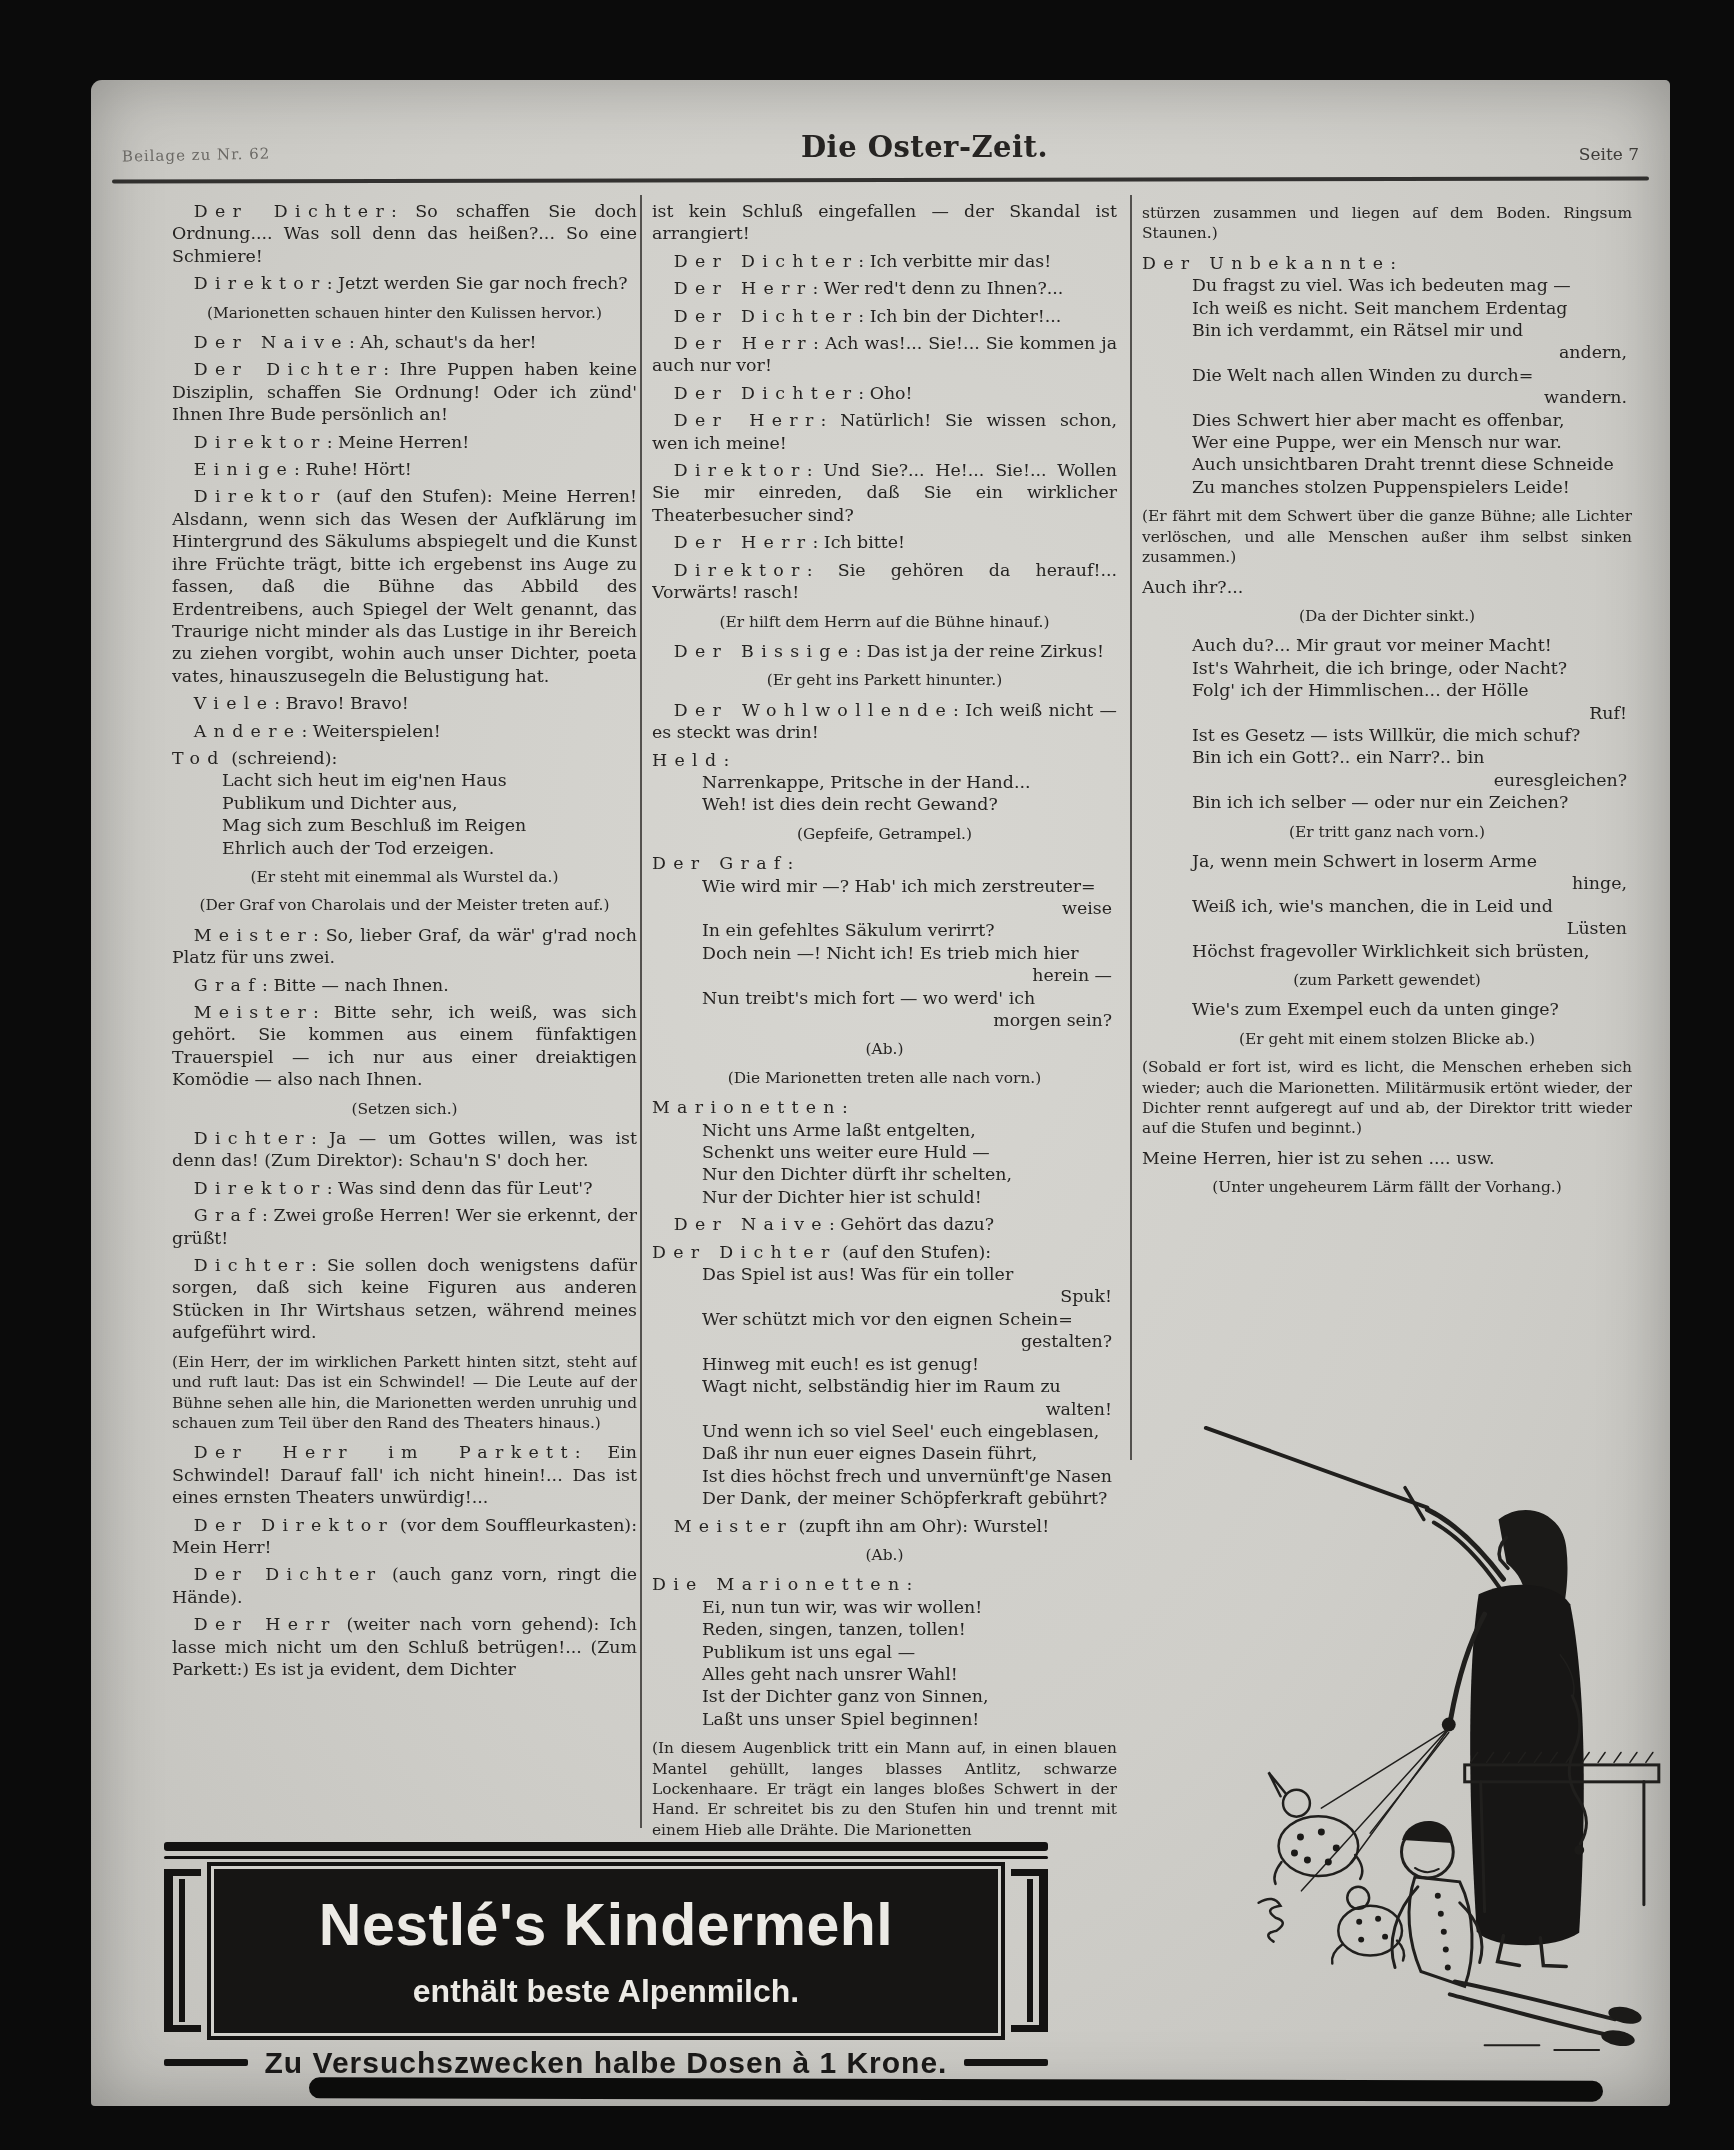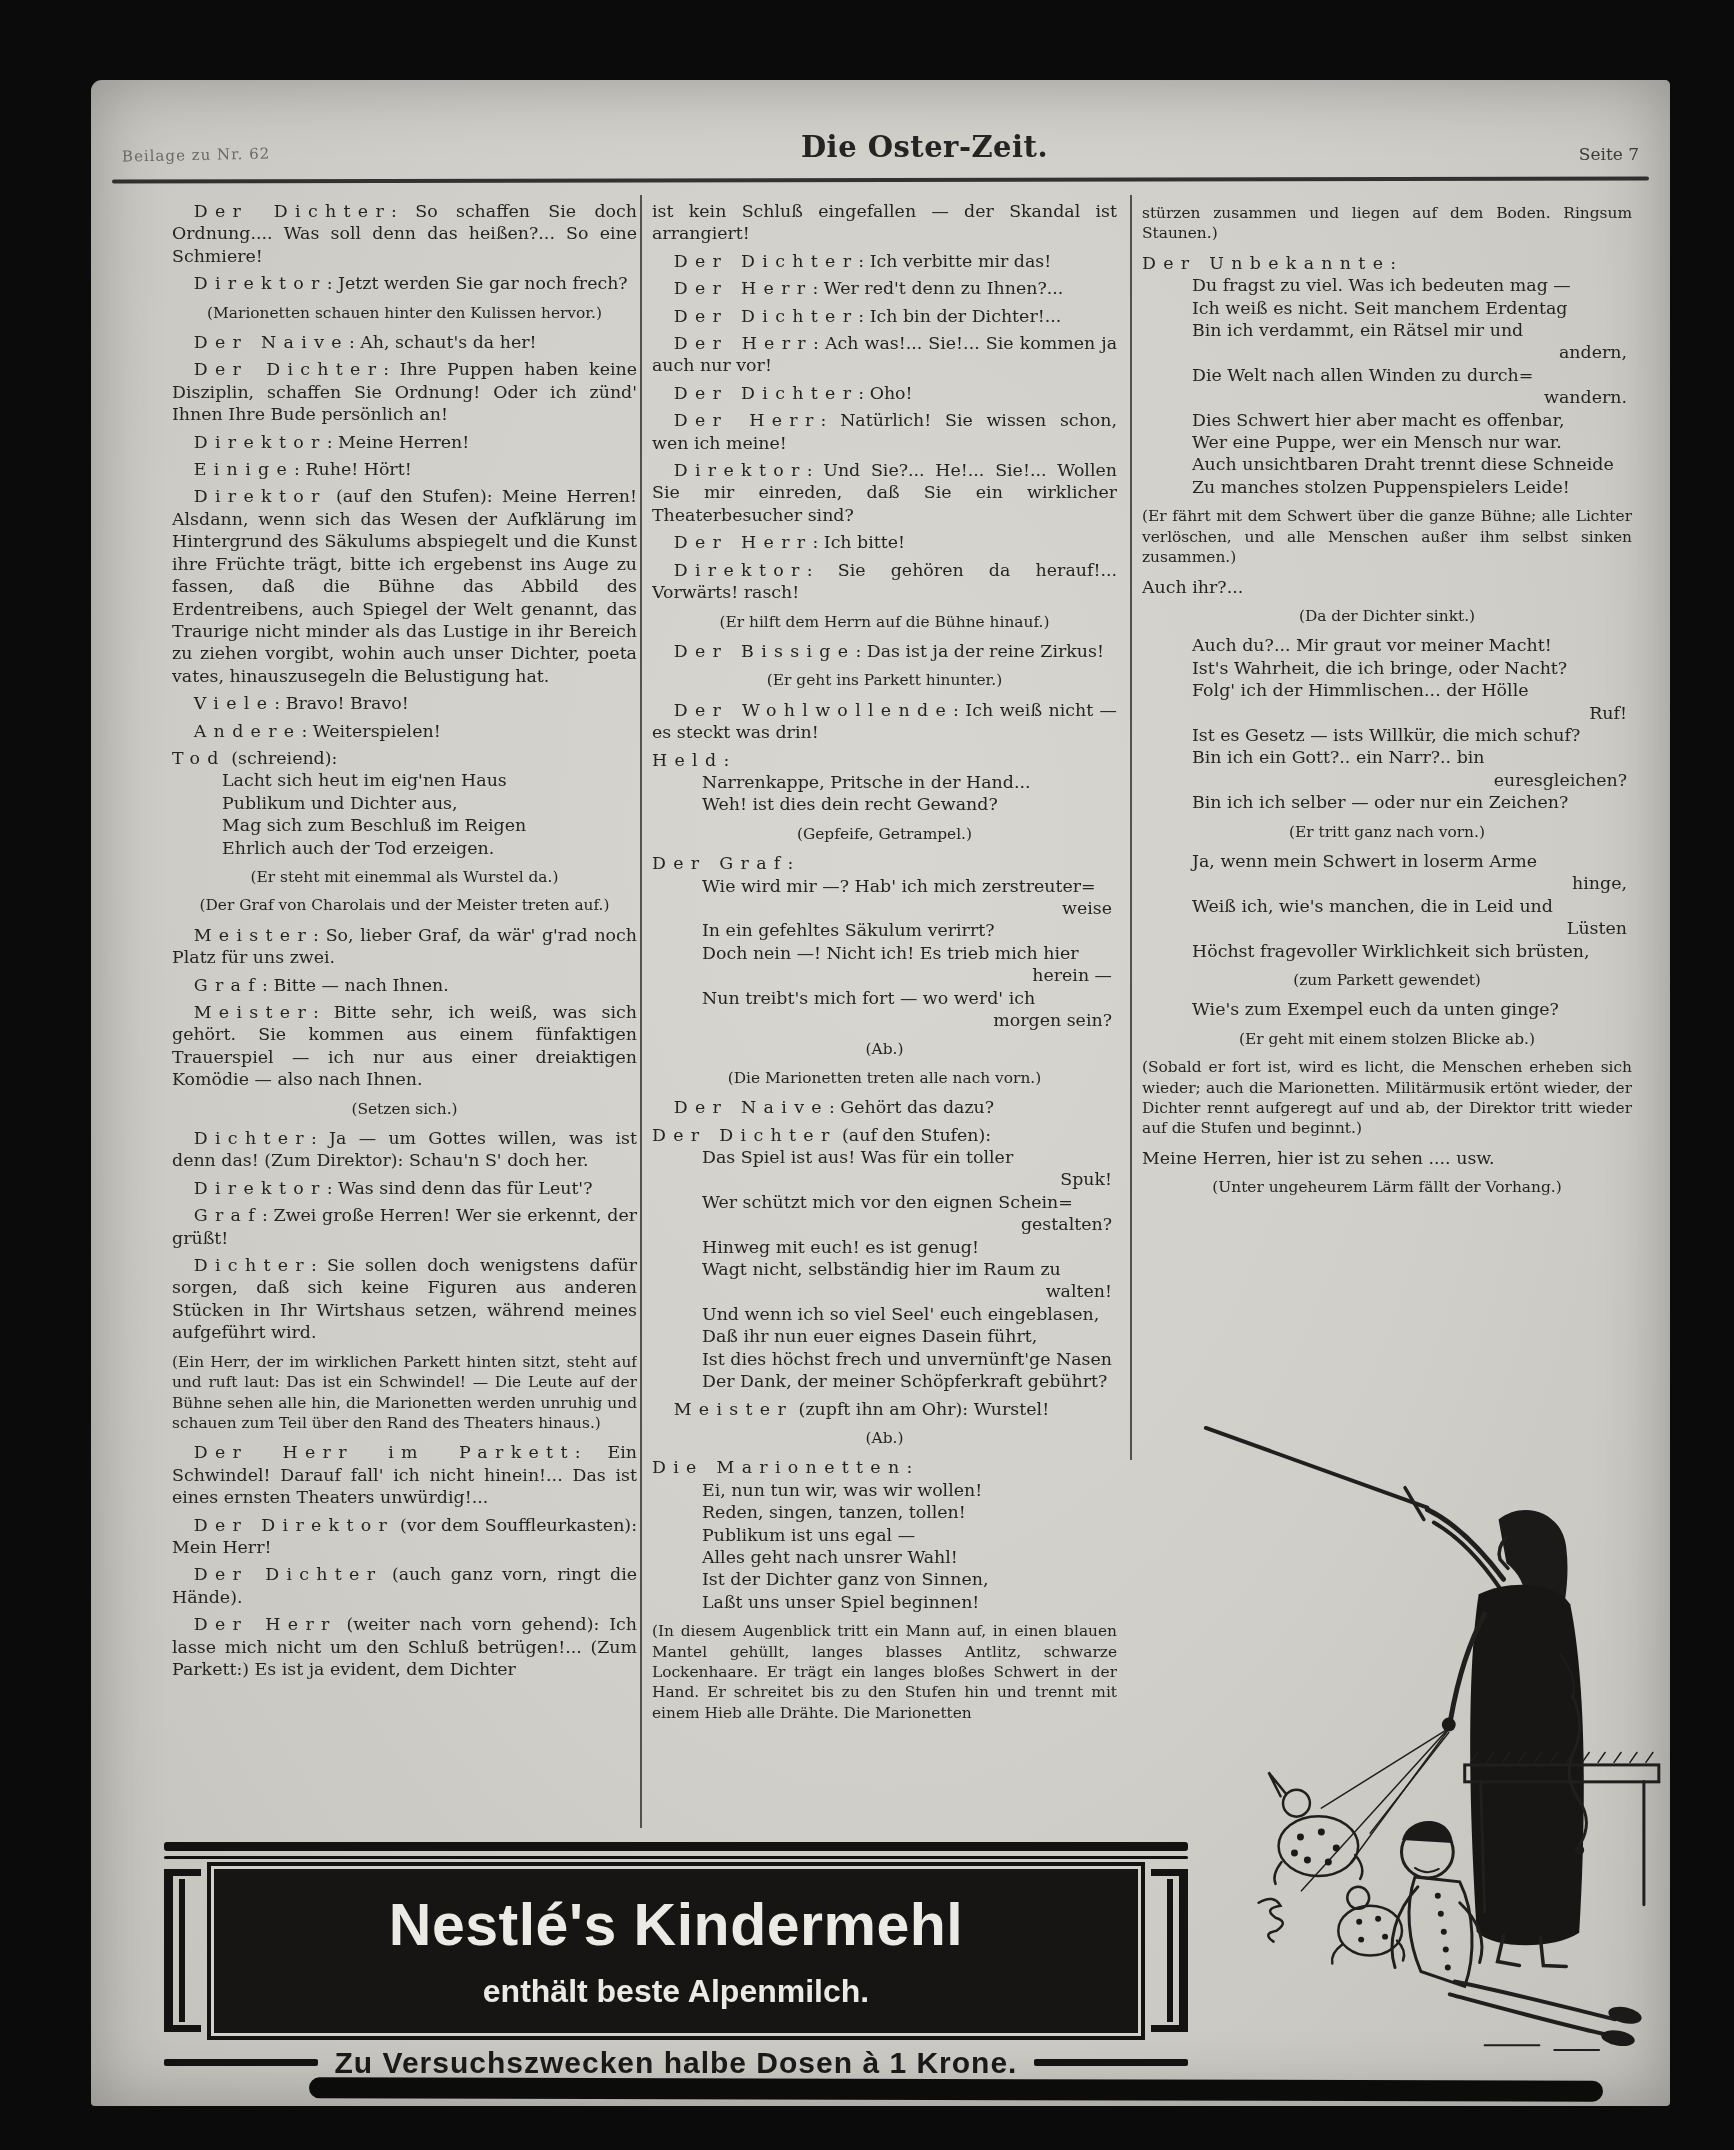--- a/index.html
+++ b/index.html
@@ -32,21 +32,21 @@
   .block.d{text-indent:1.25em;}
   .block.dv{text-indent:0;}
   .block.p{text-indent:0;}
   .block.s{text-align:center;font-size:15.4px;line-height:20.4px;text-indent:0;margin:8px 0;}
   .block.sp{font-size:15.4px;line-height:20.4px;text-indent:0;margin:8px 0;}
   .speaker{letter-spacing:.42em;}
   .verse-lines{margin-left:50px;text-align:left;}
   .verse-lines, .verse-lines div{text-indent:0;}
   .vline.right{text-align:right;margin-right:5px;}
   
-  .ad{position:absolute;left:73px;top:1762px;width:1024px;}
+  .ad{position:absolute;left:73px;top:1762px;width:884px;}
   .ad-rule-thick{height:9px;background:#131211;border-radius:3px;}
   .ad-rule-thin{height:3px;background:#131211;margin-top:4.5px;border-radius:2px;}
   .ad-frame{margin-top:10px;display:flex;align-items:center;}
   .ad-ornament{width:28px;height:149px;flex:none;position:relative;}
   .ad-ornament-left{border-top:7px solid #141312;border-bottom:7px solid #141312;border-left:9px solid #141312;}
   .ad-ornament-left::after{content:"";position:absolute;left:6px;top:3px;bottom:3px;width:6px;background:#141312;}
   .ad-ornament-right{border-top:7px solid #141312;border-bottom:7px solid #141312;border-right:9px solid #141312;}
   .ad-ornament-right::after{content:"";position:absolute;right:6px;top:3px;bottom:3px;width:6px;background:#141312;}
   .ad-box{flex:1;margin:0 13px;height:164px;background:#161514;color:#eceae5;
           display:flex;flex-direction:column;justify-content:center;align-items:center;
@@ -131,20 +131,26 @@
           <div class="vline">Wie wird mir —? Hab' ich mich zerstreuter=</div>
           <div class="vline right">weise</div>
           <div class="vline">In ein gefehltes Säkulum verirrt?</div>
           <div class="vline">Doch nein —! Nicht ich! Es trieb mich hier</div>
           <div class="vline right">herein —</div>
           <div class="vline">Nun treibt's mich fort — wo werd' ich</div>
           <div class="vline right">morgen sein?</div>
         </div></div>
       <div class="block s">(Ab.)</div>
       <div class="block s">(Die Marionetten treten alle nach vorn.)</div>
+      <div class="block dv"><span class="speaker">Marionetten</span><span class="note">:</span><div class="verse-lines">
+          <div class="vline">Nicht uns Arme laßt entgelten,</div>
+          <div class="vline">Schenkt uns weiter eure Huld —</div>
+          <div class="vline">Nur den Dichter dürft ihr schelten,</div>
+          <div class="vline">Nur der Dichter hier ist schuld!</div>
+        </div></div>
       <div class="block d"><span class="speaker">Der Naive</span><span class="note">:</span> Gehört das dazu?</div>
       <div class="block dv"><span class="speaker">Der Dichter</span><span class="note"> (auf den Stufen):</span><div class="verse-lines">
           <div class="vline">Das Spiel ist aus! Was für ein toller</div>
           <div class="vline right">Spuk!</div>
           <div class="vline">Wer schützt mich vor den eignen Schein=</div>
           <div class="vline right">gestalten?</div>
           <div class="vline">Hinweg mit euch! es ist genug!</div>
           <div class="vline">Wagt nicht, selbständig hier im Raum zu</div>
           <div class="vline right">walten!</div>
           <div class="vline">Und wenn ich so viel Seel' euch eingeblasen,</div>

